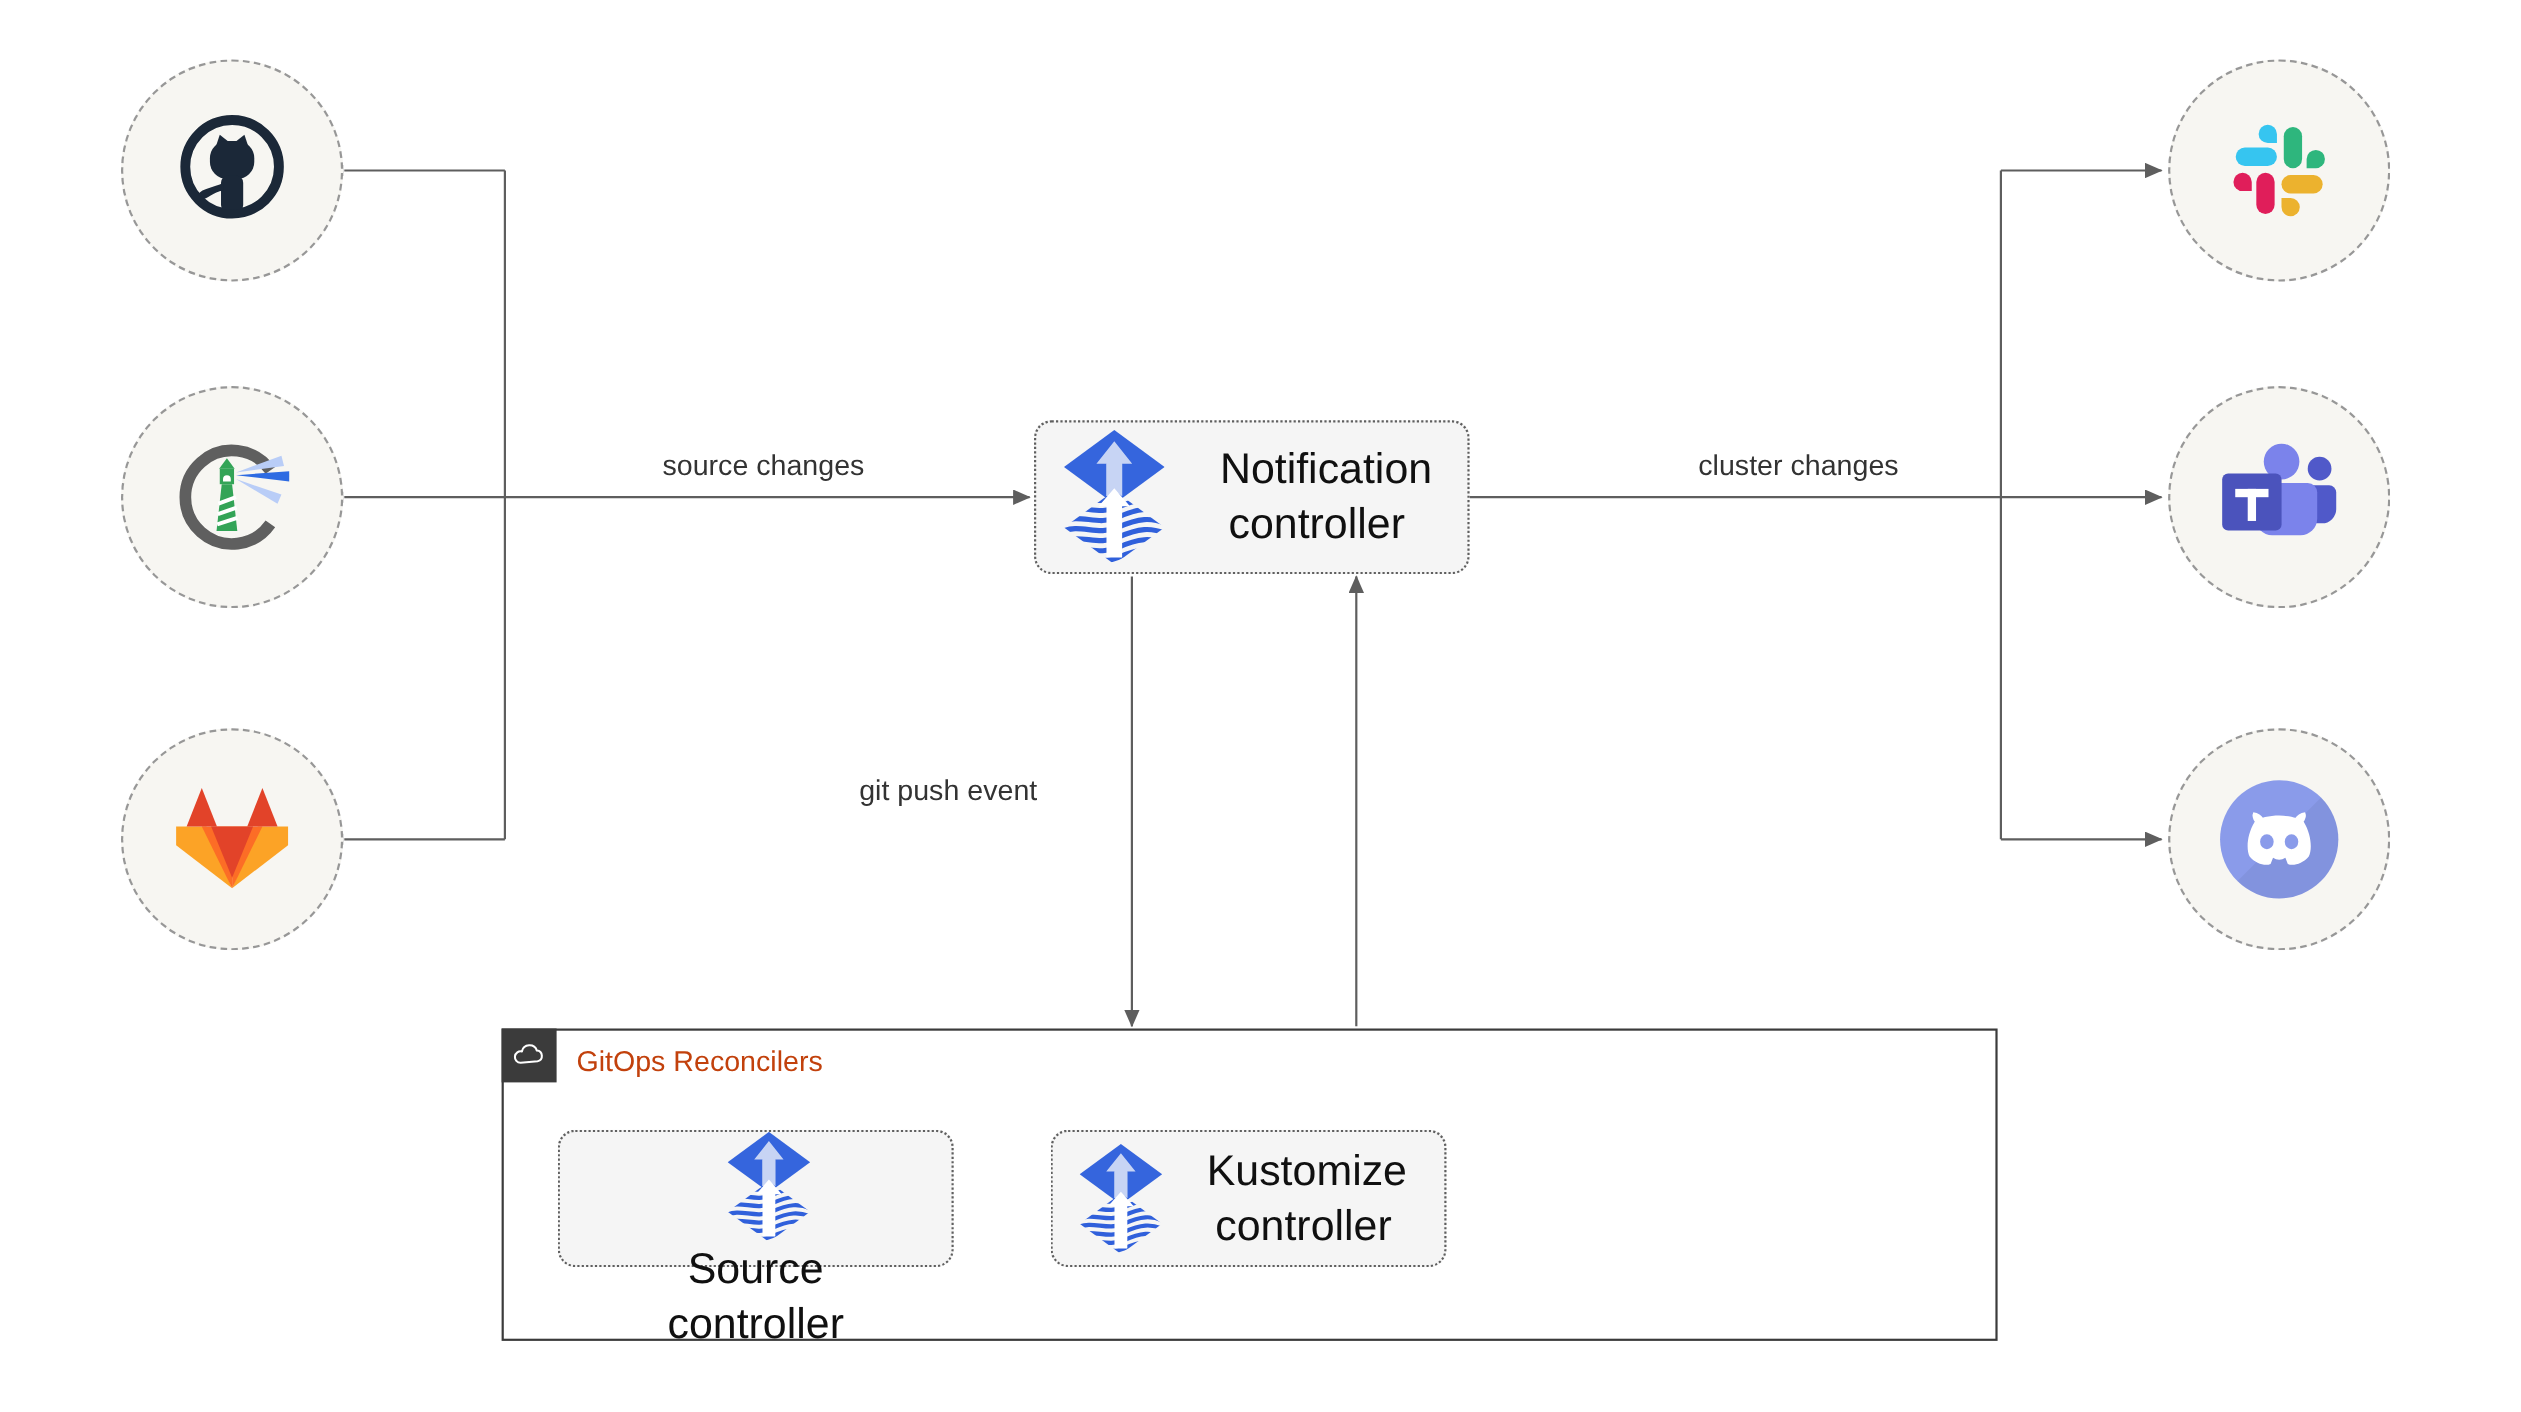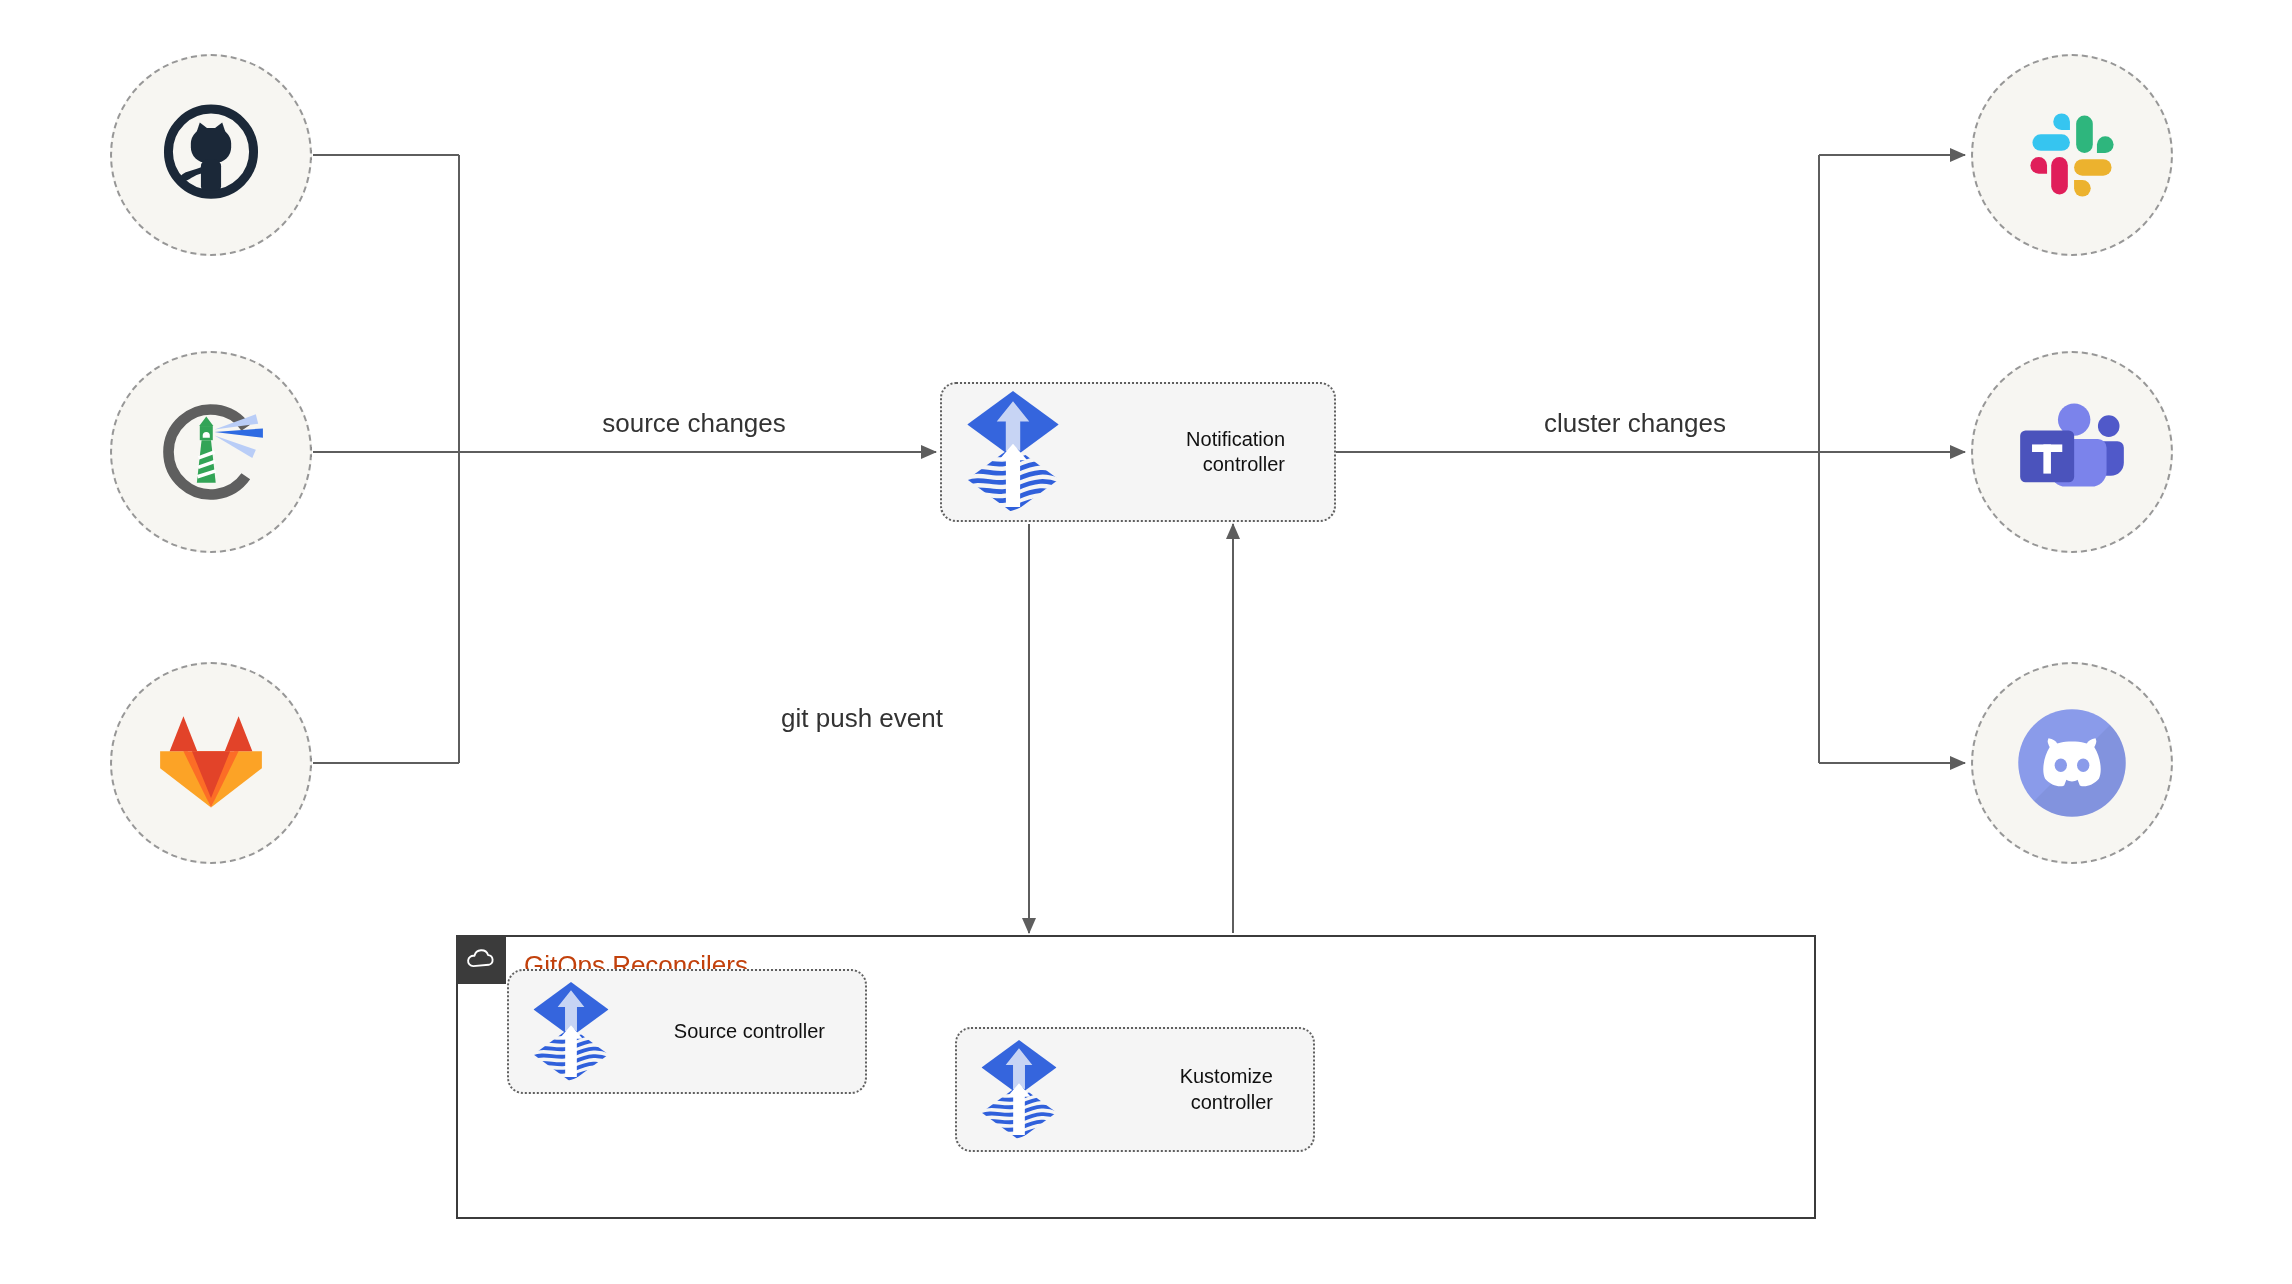--- a/index.html
+++ b/index.html
@@ -12,25 +12,25 @@
     position:absolute;width:202px;height:202px;border-radius:50%;
     background:#f7f6f2;border:2px dashed #979797;box-sizing:border-box;
     display:flex;align-items:center;justify-content:center;
   }
   .ctrl-box{
     position:absolute;background:#f5f5f5;border:2px dotted #5f5f5f;border-radius:16px;
     box-sizing:border-box;display:flex;align-items:center;
   }
   .ctrl-box .flux-wrap{margin-left:24px;display:flex;align-items:center;}
   .ctrl-label{
-    flex:1;text-align:right;font-size:20px;color:#101010;line-height:1.27;
+    flex:1;text-align:center;font-size:39px;color:#101010;line-height:1.27;
   }
   .ctrl-label .inner{max-width:176px;margin:0 auto;}
   .notification-box{left:940px;top:382px;width:396px;height:140px;}
-  .source-box{left:507px;top:969px;width:360px;height:125px;}
+  .source-box{left:507px;top:1027px;width:360px;height:125px;flex-direction:column;}
   .kustomize-box{left:955px;top:1027px;width:360px;height:125px;}
   .helm-box{left:1403px;top:1027px;width:360px;height:125px;}
   .gitops-box{
     position:absolute;left:456px;top:935px;width:1360px;height:284px;
     border:2px solid #3b3b3b;background:#ffffff;box-sizing:border-box;
   }
   .gitops-tag{
     position:absolute;left:-2px;top:-2px;width:50px;height:49px;background:#3b3b3b;
     display:flex;align-items:center;justify-content:center;
   }

